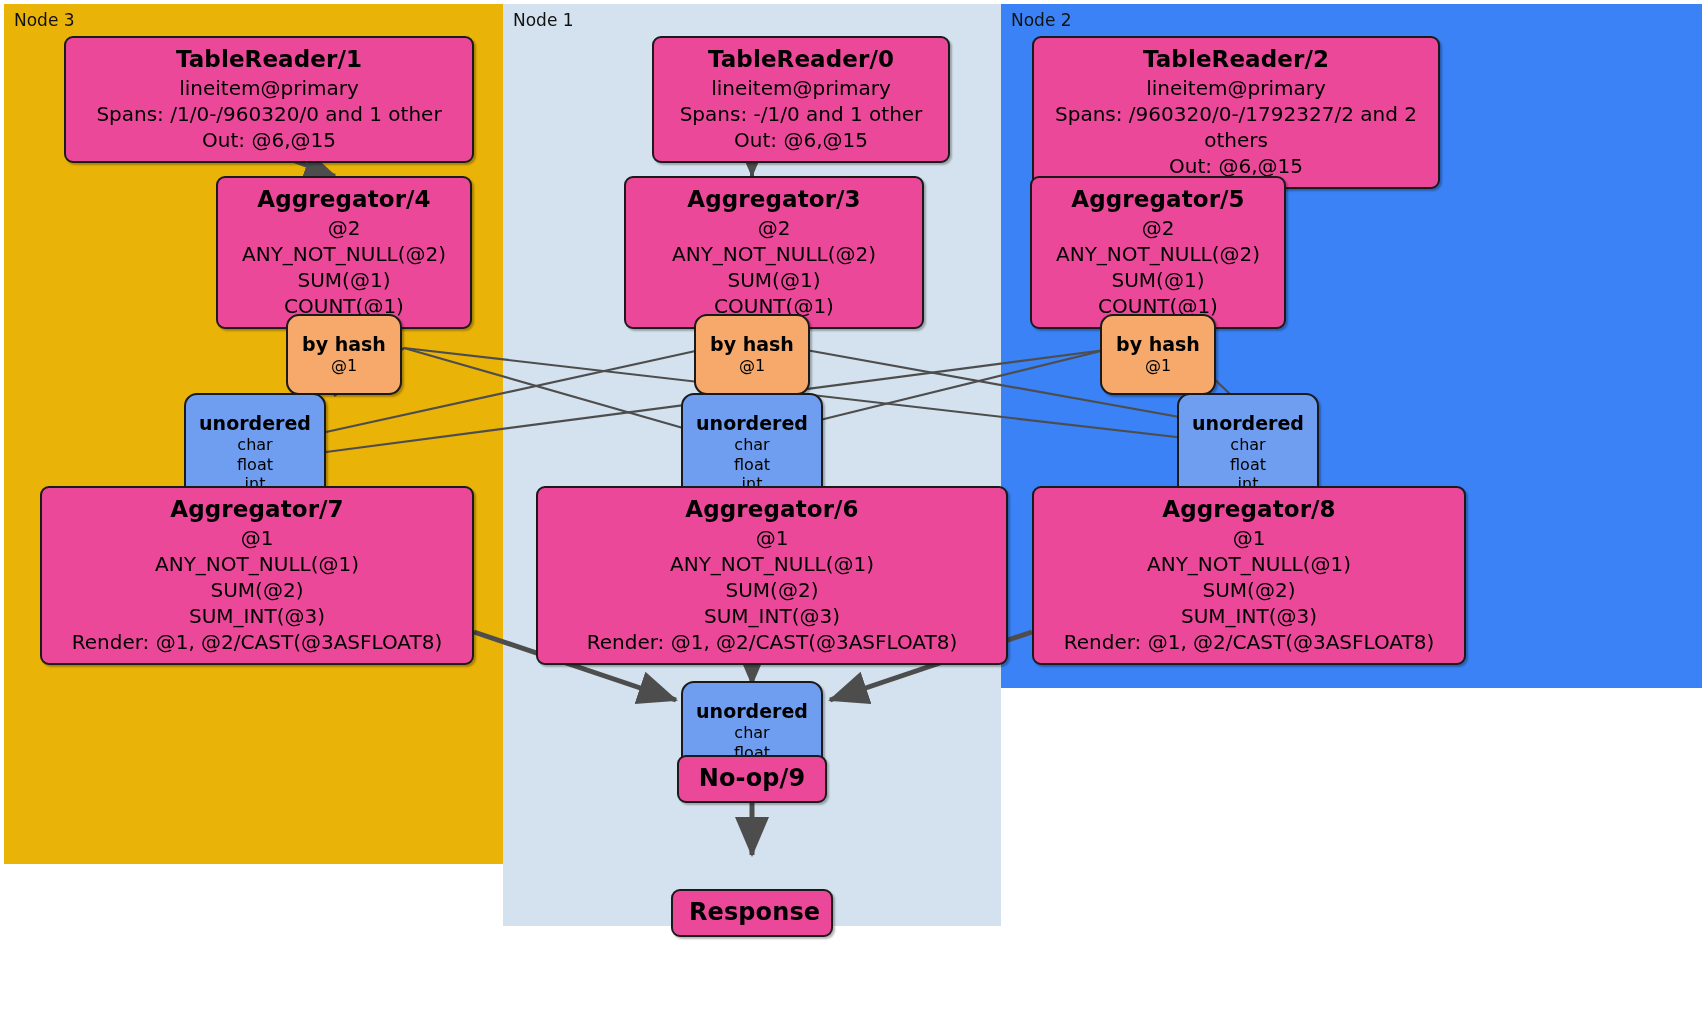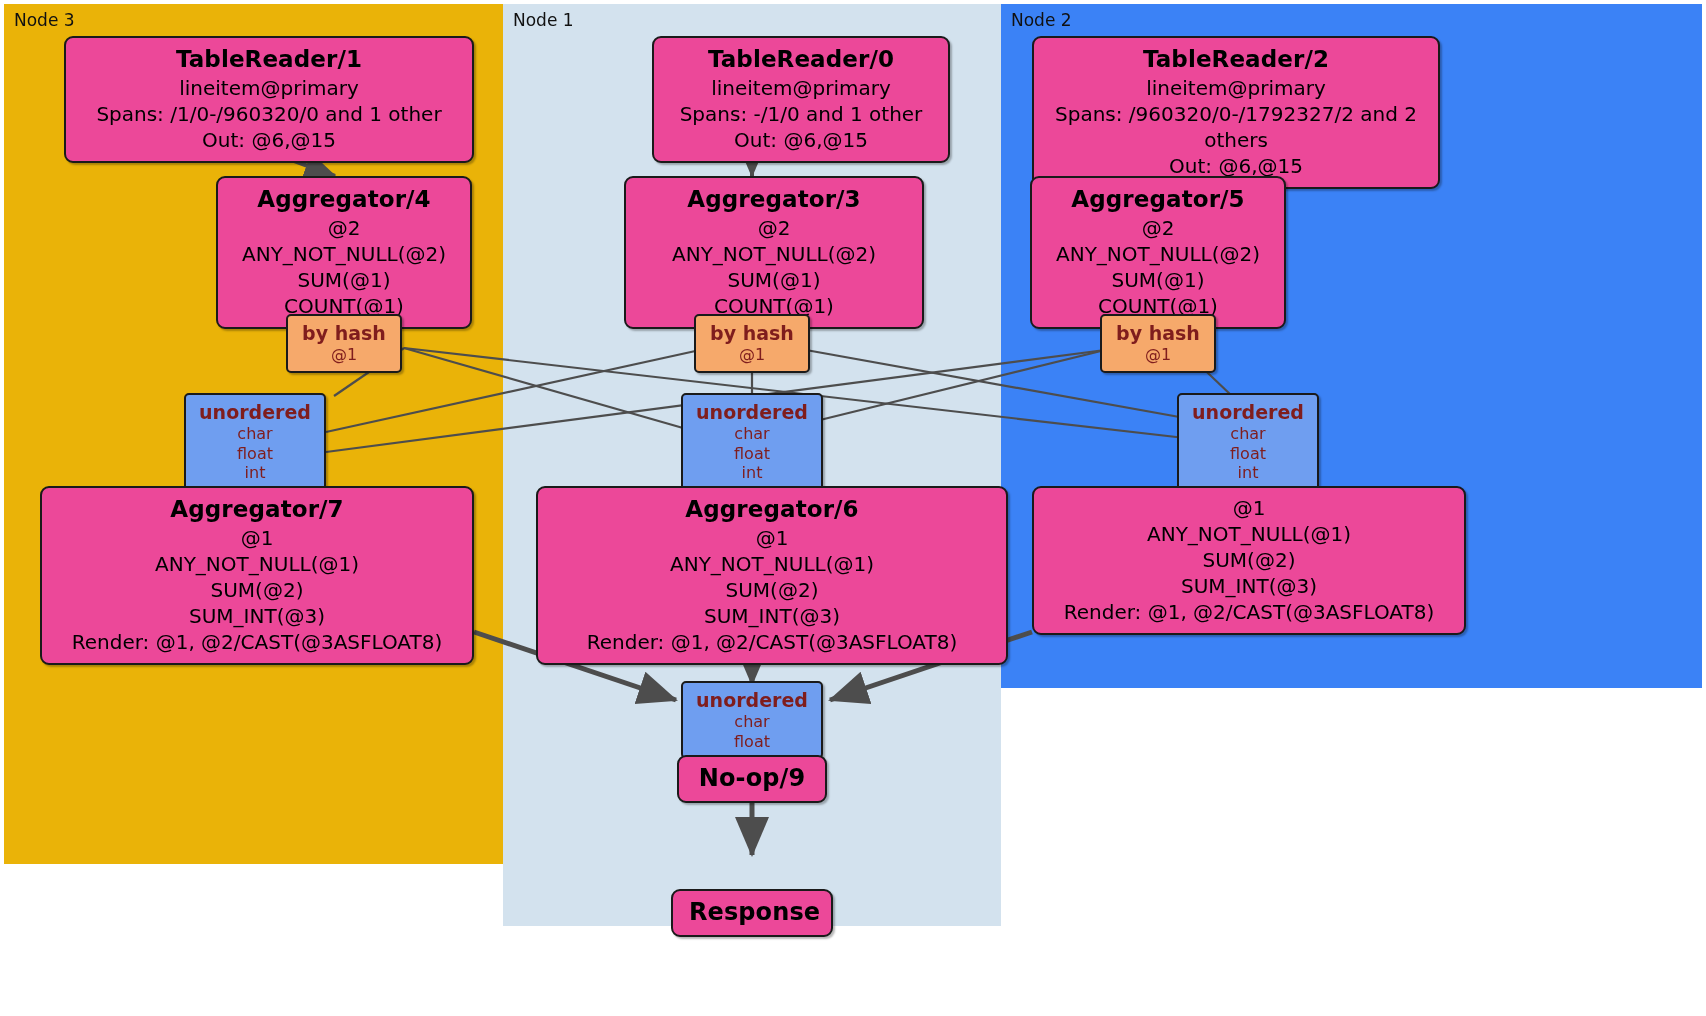--- a/index.html
+++ b/index.html
@@ -14,23 +14,23 @@
   #edges{position:absolute;left:0;top:0;width:1706px;height:1016px;pointer-events:none;}
 
   
   .box{position:absolute;box-sizing:border-box;border:2px solid #1a1a1a;border-radius:9px;
        background:#ec4899;text-align:center;line-height:1.30;color:#000;
        box-shadow:2px 2px 2px rgba(0,0,0,.28);}
   .box .ttl{font-weight:bold;font-size:23px;letter-spacing:.1px;}
   .box .ln{font-size:20px;}
   .proc{padding:7px 12px 8px;}
 
-  .router{position:absolute;box-sizing:border-box;border:2px solid #1a1a1a;border-radius:5px;
-          text-align:center;color:#7f1d1d;line-height:1.22;
-          box-shadow:2px 2px 2px rgba(0,0,0,.28);padding:6px 12px;}
+  .router{position:absolute;box-sizing:border-box;border:2px solid #1a1a1a;border-radius:13px;
+          text-align:center;color:#000000;line-height:1.22;
+          box-shadow:2px 2px 2px rgba(0,0,0,.28);padding:17px 12px;}
   .router .rt{font-weight:bold;font-size:19px;}
   .router .rl{font-size:16px;}
   .hash{background:#f6a96b;}
   .unord{background:#6f9ef0;}
 
   .simple{padding:6px 16px 7px;}
   .simple .ttl{font-size:24px;}
 </style>
 </head>
 <body>
@@ -169,20 +169,21 @@
   <div class="box proc" style="left:536px;top:486px;width:472px;">
     <div class="ttl">Aggregator/6</div>
     <div class="ln">@1</div>
     <div class="ln">ANY_NOT_NULL(@1)</div>
     <div class="ln">SUM(@2)</div>
     <div class="ln">SUM_INT(@3)</div>
     <div class="ln">Render: @1, @2/CAST(@3ASFLOAT8)</div>
   </div>
 
   <div class="box proc" style="left:1032px;top:486px;width:434px;">
+    <div class="ttl">Aggregator/8</div>
     <div class="ln">@1</div>
     <div class="ln">ANY_NOT_NULL(@1)</div>
     <div class="ln">SUM(@2)</div>
     <div class="ln">SUM_INT(@3)</div>
     <div class="ln">Render: @1, @2/CAST(@3ASFLOAT8)</div>
   </div>
 
   <div class="router unord" style="left:681px;top:681px;width:142px;">
     <div class="rt">unordered</div>
     <div class="rl">char</div>

